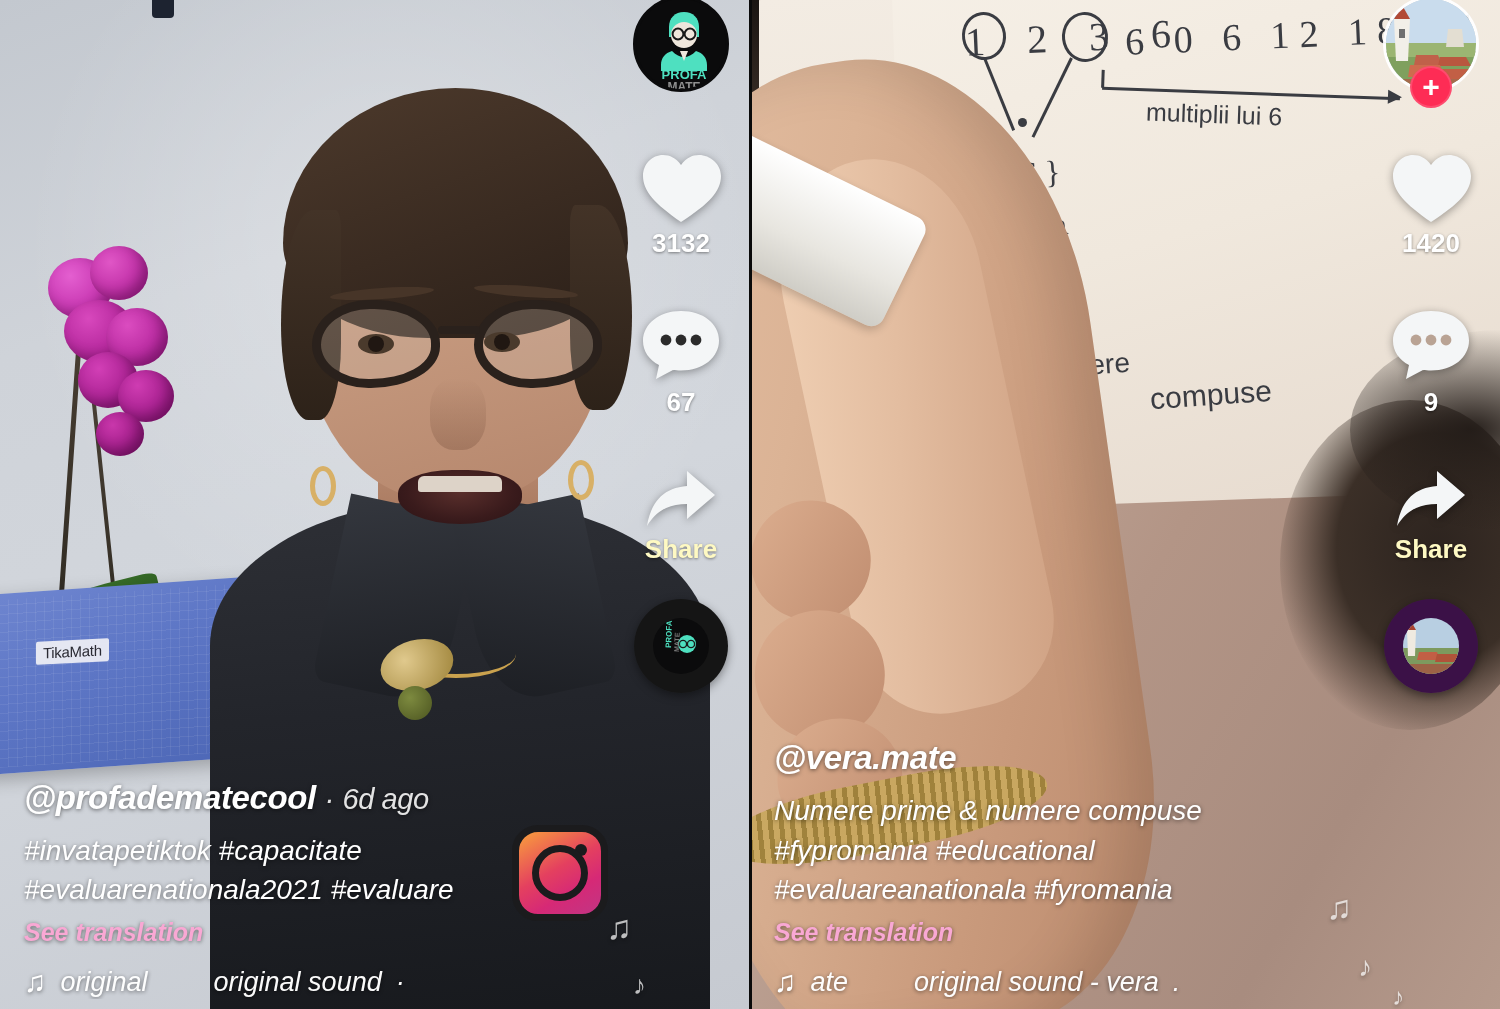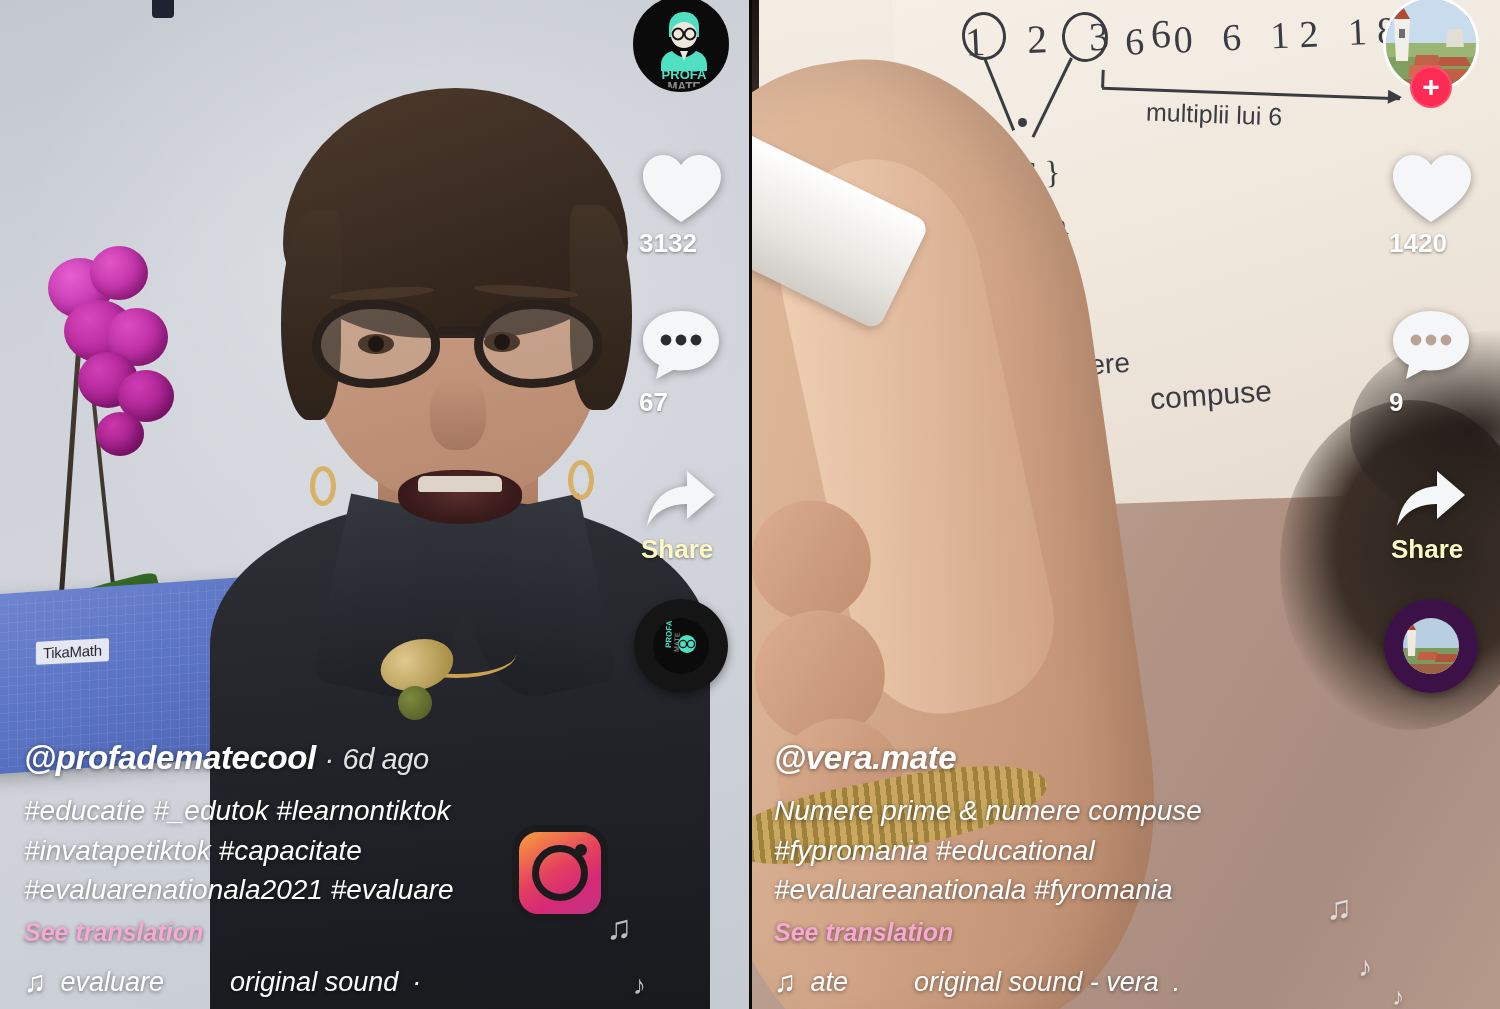--- a/index.html
+++ b/index.html
@@ -189,21 +189,21 @@
     width:96px; height:96px; border-radius:50%; overflow:hidden;
     border:3px solid rgba(255,255,255,.95); position:relative;
   }
   .avatar.profa{ background:#0b0b0c; border-color:#0b0b0c; }
   .follow-plus{
     position:absolute; left:50%; transform:translateX(-50%);
     bottom:-16px; width:42px; height:42px; border-radius:50%;
     background:#fe2c55; color:#fff; font-size:30px; line-height:38px; font-weight:700;
     text-align:center; border:2px solid rgba(255,255,255,.15);
   }
-  .act{ display:flex; flex-direction:column; align-items:flex-start; }
+  .act{ display:flex; flex-direction:column; align-items:center; }
   .act .cnt{
     color:#fff; font-size:26px; font-weight:600; margin-top:2px;
     text-shadow:0 1px 3px rgba(0,0,0,.45);
   }
   .icon-heart svg, .icon-comment svg, .icon-share svg{ display:block; filter:drop-shadow(0 2px 4px rgba(0,0,0,.35)); }
   .share-lbl{ color:#fef9c3; font-size:26px; font-weight:600; margin-top:2px; text-shadow:0 1px 3px rgba(0,0,0,.45);}
   .disc{
     width:94px; height:94px; border-radius:50%; position:relative; overflow:hidden;
     box-shadow:0 3px 10px rgba(0,0,0,.4);
   }
@@ -394,28 +394,27 @@
         </div>
       </div>
 
       <div class="caption">
         <div class="handle">
           <span>@profadematecool</span>
           <span class="ago">·</span>
           <span class="ago">6d ago</span>
         </div>
         <div class="desc">
-          <div>#educatie #_edutok #learnontiktok</div>
           <div>#invatapetiktok #capacitate</div>
           <div>#evaluarenationala2021 #evaluare</div>
         </div>
         <div class="see-trans">See translation</div>
         <div class="sound-row">
           <span class="music-glyph">♫</span>
-          <span class="sname">evaluare</span>
+          <span class="sname">original</span>
           <span class="sgap"></span>
           <span class="sname">original sound</span>
           <span class="sname">·</span>
         </div>
       </div>
     </div>
   </div>
 
   <div class="divider"></div>
 

